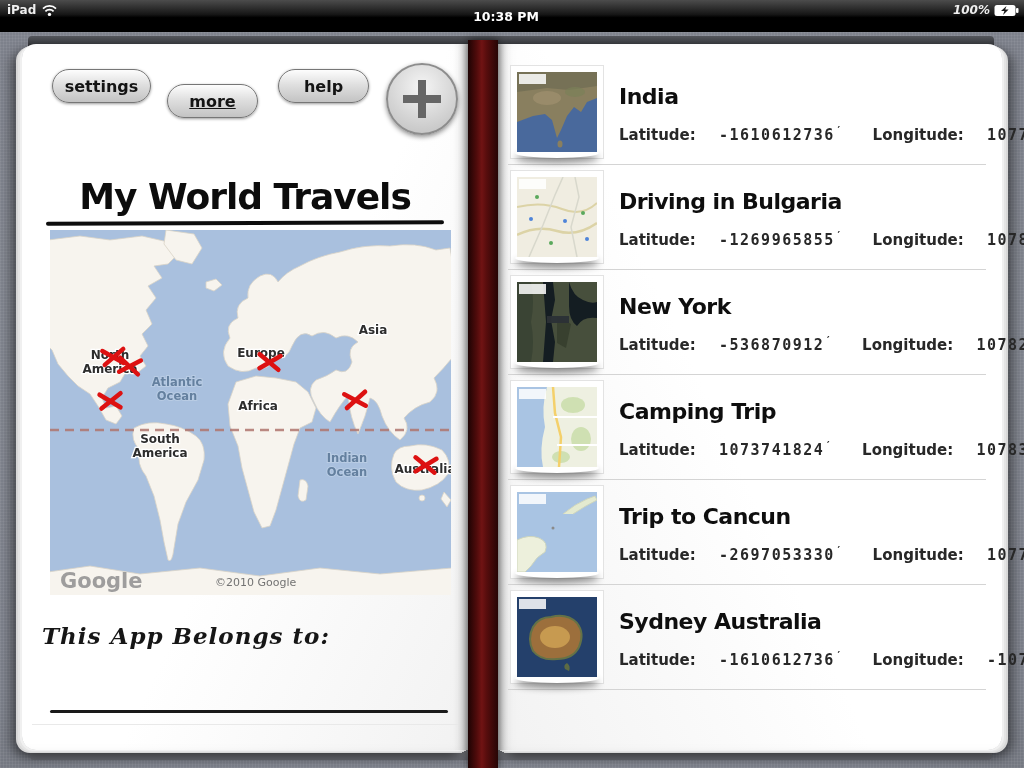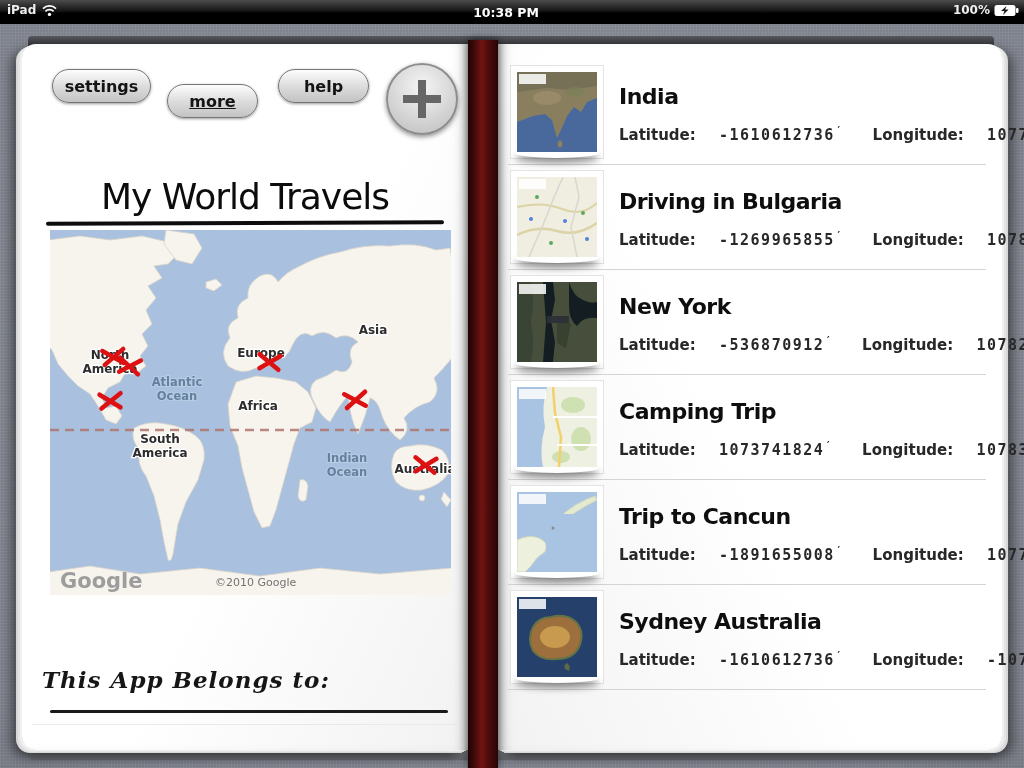--- a/index.html
+++ b/index.html
@@ -1,27 +1,27 @@
 <!DOCTYPE html>
 <html><head>
 <meta charset="utf-8">
 <style>
   * { margin:0; padding:0; box-sizing:border-box; }
   html,body { width:1024px; height:768px; overflow:hidden; }
   body { font-family:"DejaVu Sans", "Liberation Sans", sans-serif; background:#000; position:relative; }
 
   
-  .status-bar { position:absolute; left:0; top:0; width:1024px; height:24px;
+  .status-bar { position:absolute; left:0; top:0; width:1024px; height:32px;
     background:linear-gradient(#4c4c4c, #161616 45%, #000 55%); color:#fff;
     display:flex; align-items:center; z-index:20; }
   .sb-left { position:absolute; left:7px; top:0; height:20px; display:flex; align-items:center; gap:5px; }
   .sb-carrier { font-size:12px; font-weight:bold; color:#efefef; }
   .sb-time { position:absolute; left:0; right:12px; text-align:center; font-size:12.5px; font-weight:bold; }
   .sb-right { position:absolute; right:5px; top:0; height:20px; display:flex; align-items:center; gap:4px; }
-  .sb-batt-pct { font-size:12px; font-weight:bold; color:#efefef; }
+  .sb-batt-pct { font-size:12px; font-weight:bold; color:#efefef;font-style:italic; }
 
   
   .scene { position:absolute; left:0; top:20px; width:1024px; height:748px;
     background-color:#7c808a;
     background-image:
       repeating-linear-gradient(0deg, rgba(255,255,255,.05) 0 1px, rgba(0,0,0,0) 1px 3px),
       repeating-linear-gradient(90deg, rgba(255,255,255,.06) 0 1px, rgba(0,0,0,0) 1px 3px),
       radial-gradient(130% 120% at 50% 42%, rgba(255,255,255,.10) 0%, rgba(0,0,0,0) 55%, rgba(0,0,0,.42) 100%);
   }
 
@@ -55,35 +55,35 @@
   .btn-settings { left:30px; top:25px; width:99px; }
   .btn-more    { left:145px; top:40px; width:91px;text-decoration:underline; }
   .btn-help    { left:256px; top:25px; width:91px;text-align:right; }
   .add-btn { position:absolute; left:364px; top:19px; width:72px; height:72px; border-radius:50%;
     border:2px solid #8d8d8d; background:radial-gradient(circle at 50% 32%, #f5f5f5, #c9c9c9 78%, #bdbdbd);
     box-shadow:0 2px 5px rgba(0,0,0,.45); cursor:pointer; }
   .plus-h { position:absolute; left:15px; right:15px; top:50%; margin-top:-4px; height:8px; background:#666; }
   .plus-v { position:absolute; top:15px; bottom:15px; left:50%; margin-left:-4px; width:8px; background:#666; }
 
   .page-title { position:absolute; left:0; top:132px; width:446px; text-align:center;
-    font-size:36px; font-weight:normal; color:#0c0c0c; letter-spacing:-1px; }
+    font-size:36px; font-weight:bold; color:#0c0c0c; letter-spacing:-1px; }
   .title-rule { position:absolute; left:24px; top:177px; width:398px; height:4px;
     background:#0d0d0d; border-radius:3px; transform:rotate(-.2deg); }
 
   .world-map { position:absolute; left:28px; top:186px; width:401px; height:365px; cursor:grab; }
   .world-map svg { display:block; }
   .map-label-cont { font-size:12px; font-weight:bold; fill:#2d2d2d;
     paint-order:stroke; stroke:#ffffff; stroke-width:2.6px; text-anchor:middle; }
   .map-label-ocean { font-size:11.5px; font-weight:bold; fill:#64809f;
     paint-order:stroke; stroke:#b9cce4; stroke-width:2px; text-anchor:middle; }
   .gwm { font-size:21px; font-weight:bold; fill:#8f8f8f; opacity:.85; }
   .gcp { font-size:11px; fill:#737373; }
 
   .belongs { position:absolute; left:20px; top:578px; font-family:"DejaVu Serif","Liberation Serif",serif;
-    font-style:italic; font-weight:bold; font-size:23px; color:#161616; letter-spacing:1px;margin-top:44px; }
+    font-style:italic; font-weight:bold; font-size:23px; color:#161616; letter-spacing:1px; }
   .sig-line { position:absolute; left:28px; top:666px; width:398px; height:2.5px; background:#1a1a1a; border-radius:2px; }
   .sig-line2 { position:absolute; left:10px; top:680px; width:426px; height:1px; background:#e9e9e9; }
 
   
   .trip-list { position:absolute; left:10px; top:16px; width:478px; }
   .trip { height:105px; display:flex; align-items:center; border-bottom:1px solid #d4d4d4; cursor:pointer; position:relative; }
   .thumb { flex:0 0 auto; width:94px; height:94px; background:#fff; padding:6px; margin-left:2px;
     border:1px solid #e3e3e3; position:relative; z-index:1; }
   .thumb::before { content:""; position:absolute; left:4px; right:4px; bottom:0; height:10px;
     border-radius:50%; box-shadow:0 5px 7px rgba(0,0,0,.45); z-index:-1; }
@@ -317,21 +317,21 @@
             <path d="M0,48 Q12,42 22,46 Q32,50 28,60 Q20,64 14,74 L8,80 H0 Z" fill="#edf0dc" stroke="#cfd6bd" stroke-width="1"></path>
             <path d="M46,22 Q58,12 70,7 L78,4 80,8 Q68,14 56,22 50,27 Z" fill="#e4ead0" stroke="#cfd6bd" stroke-width="1"></path>
             <circle cx="36" cy="36" r="1.5" fill="#8a8a8a"></circle>
             <rect x="2" y="2" width="27" height="10" fill="#fff" opacity=".85"></rect>
           </svg>
         </div>
         <div class="info">
           <div class="trip-title">Trip to Cancun</div>
           <div class="coords">
             <span class="clabel">Latitude:</span>
-            <span class="cval"><span>-1891655008</span><span class="deg">′</span></span>
+            <span class="cval"><span>-2697053330</span><span class="deg">′</span></span>
             <span class="clabel lon">Longitude:</span>
             <span class="cval"><span>1077227716</span></span>
           </div>
         </div>
 
       </div>
 
       <div class="trip">
         <div class="thumb">
           <svg viewBox="0 0 80 80">

